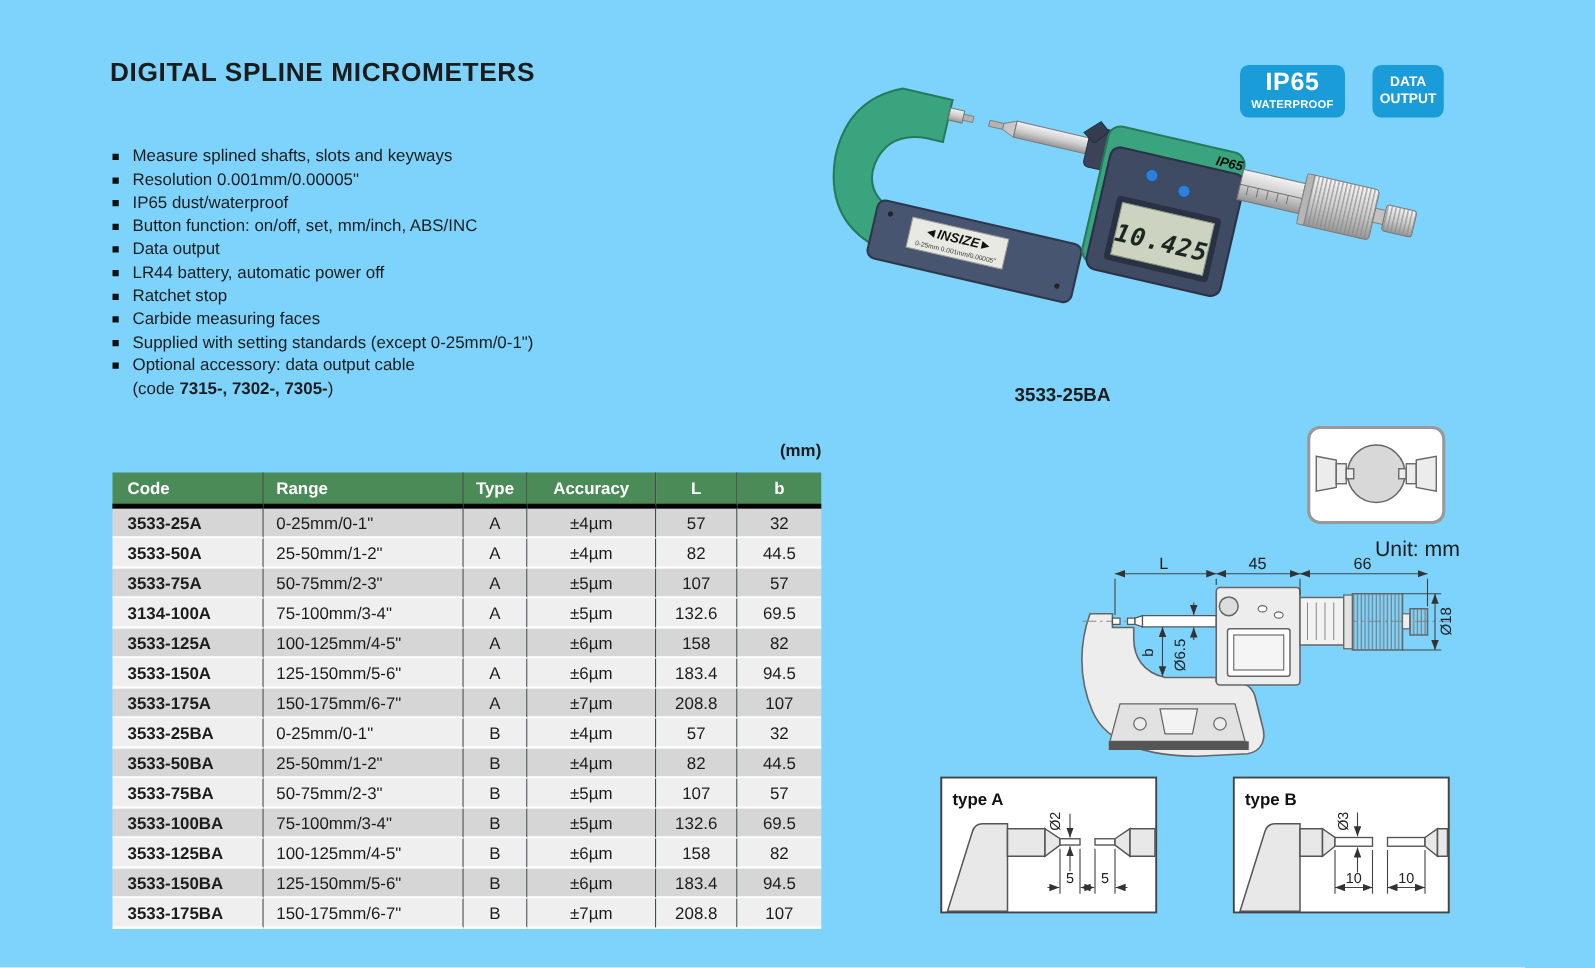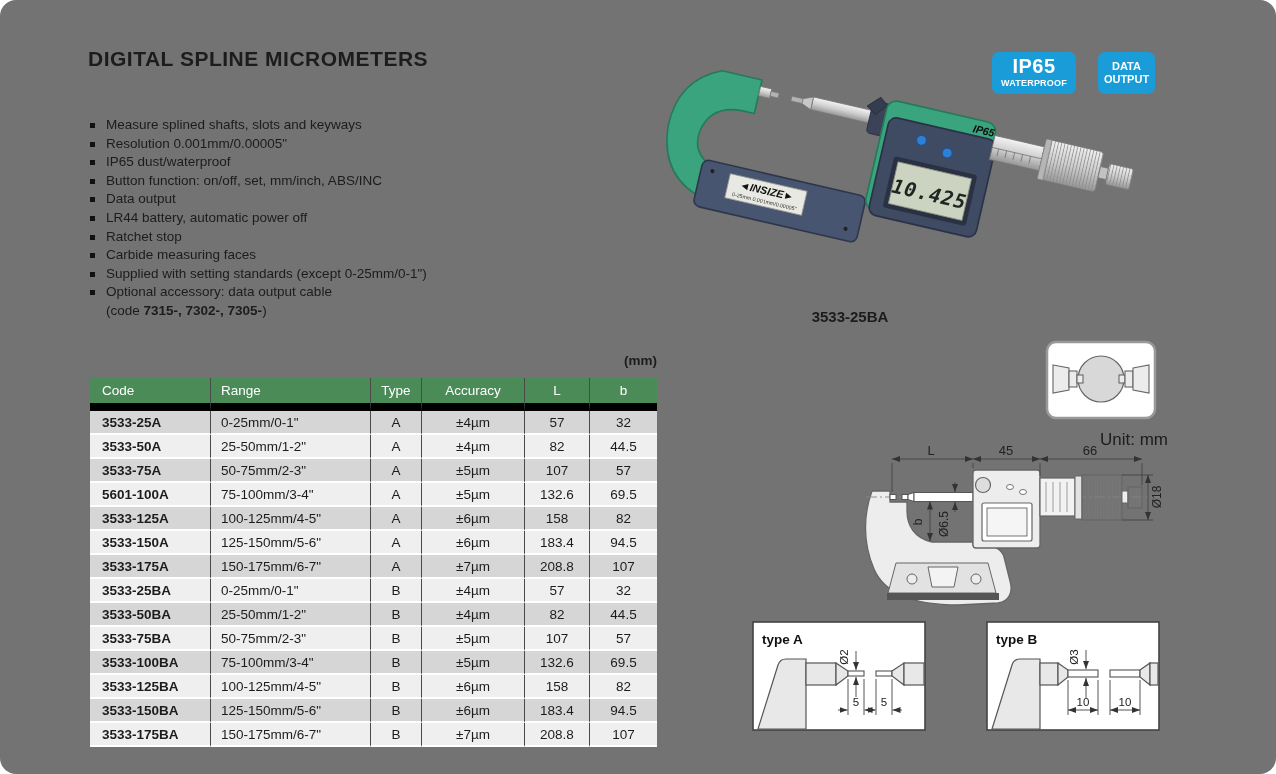--- a/index.html
+++ b/index.html
@@ -1,17 +1,17 @@
 <!DOCTYPE html>
 <html><head>
 <meta charset="utf-8">
 <style>
   html,body{margin:0;padding:0;background:#fff;}
-  .page{position:relative;width:1276px;height:774px;background:#737373;overflow:hidden;
-        font-family:"Liberation Sans",sans-serif;color:#1c1c1c;border-radius:16px;}
+  .page{position:relative;width:1276px;height:774px;background:#7dd3fc;overflow:hidden;
+        font-family:"Liberation Sans",sans-serif;color:#1c1c1c;}
   .abs{position:absolute;}
   
   .title{left:88px;top:47px;font-size:21px;font-weight:bold;letter-spacing:.5px;}
   
   .features{left:88px;top:116px;width:480px;list-style:none;margin:0;padding:0;}
   .features li{position:relative;padding-left:18px;font-size:13.5px;line-height:18.6px;}
   .features li::before{content:"";position:absolute;left:2px;top:7px;width:5px;height:5px;background:#111;}
   .features .cont{padding-left:0;}
   .features .cont b{font-weight:bold;}
   
@@ -21,22 +21,22 @@
   .badge-ip65 .l2{font-size:9px;line-height:10px;letter-spacing:.2px;}
   .badge-data{left:1098px;top:52px;width:57px;height:42px;}
   .badge-data .l1,.badge-data .l2{font-size:11px;line-height:13px;}
   .badge-data .l1{padding-top:8px;}
   
   .model-label{left:788px;top:308px;width:124px;text-align:center;font-size:15px;font-weight:bold;}
   
   .mm-note{left:520px;top:353px;width:137px;text-align:right;font-size:13.5px;font-weight:bold;}
   table.spec{left:90px;top:378px;border-collapse:separate;border-spacing:0;table-layout:fixed;
              font-size:13.5px;}
-  table.spec th{background:#4b8b57;color:#fff;font-weight:normal;height:25px;
-                border-bottom:8px solid #000000;padding:0;}
+  table.spec th{background:#4b8b57;color:#fff;font-weight:bold;height:25px;
+                border-bottom:4px solid #000000;padding:0;}
   table.spec td{height:22px;border-bottom:2px solid #fff;padding:0;}
   table.spec th,table.spec td{border-right:1.5px solid #4a4a4a;}
   table.spec th:last-child,table.spec td:last-child{border-right:none;}
   .al{text-align:left;padding-left:12px !important;}
   .al2{text-align:left;padding-left:10px !important;}
   .ac{text-align:center;}
   tr.rg td{background:#d6d6d6;}
   tr.rl td{background:#efefef;}
   td.code{font-weight:bold;}
   
@@ -178,21 +178,21 @@
         </tr>
       <tr class="rg">
           <td class="code al">3533-75A</td>
           <td class="al2">50-75mm/2-3"</td>
           <td class="ac">A</td>
           <td class="ac">±5µm</td>
           <td class="ac">107</td>
           <td class="ac">57</td>
         </tr>
       <tr class="rl">
-          <td class="code al">5601-100A</td>
+          <td class="code al">3134-100A</td>
           <td class="al2">75-100mm/3-4"</td>
           <td class="ac">A</td>
           <td class="ac">±5µm</td>
           <td class="ac">132.6</td>
           <td class="ac">69.5</td>
         </tr>
       <tr class="rg">
           <td class="code al">3533-125A</td>
           <td class="al2">100-125mm/4-5"</td>
           <td class="ac">A</td>

